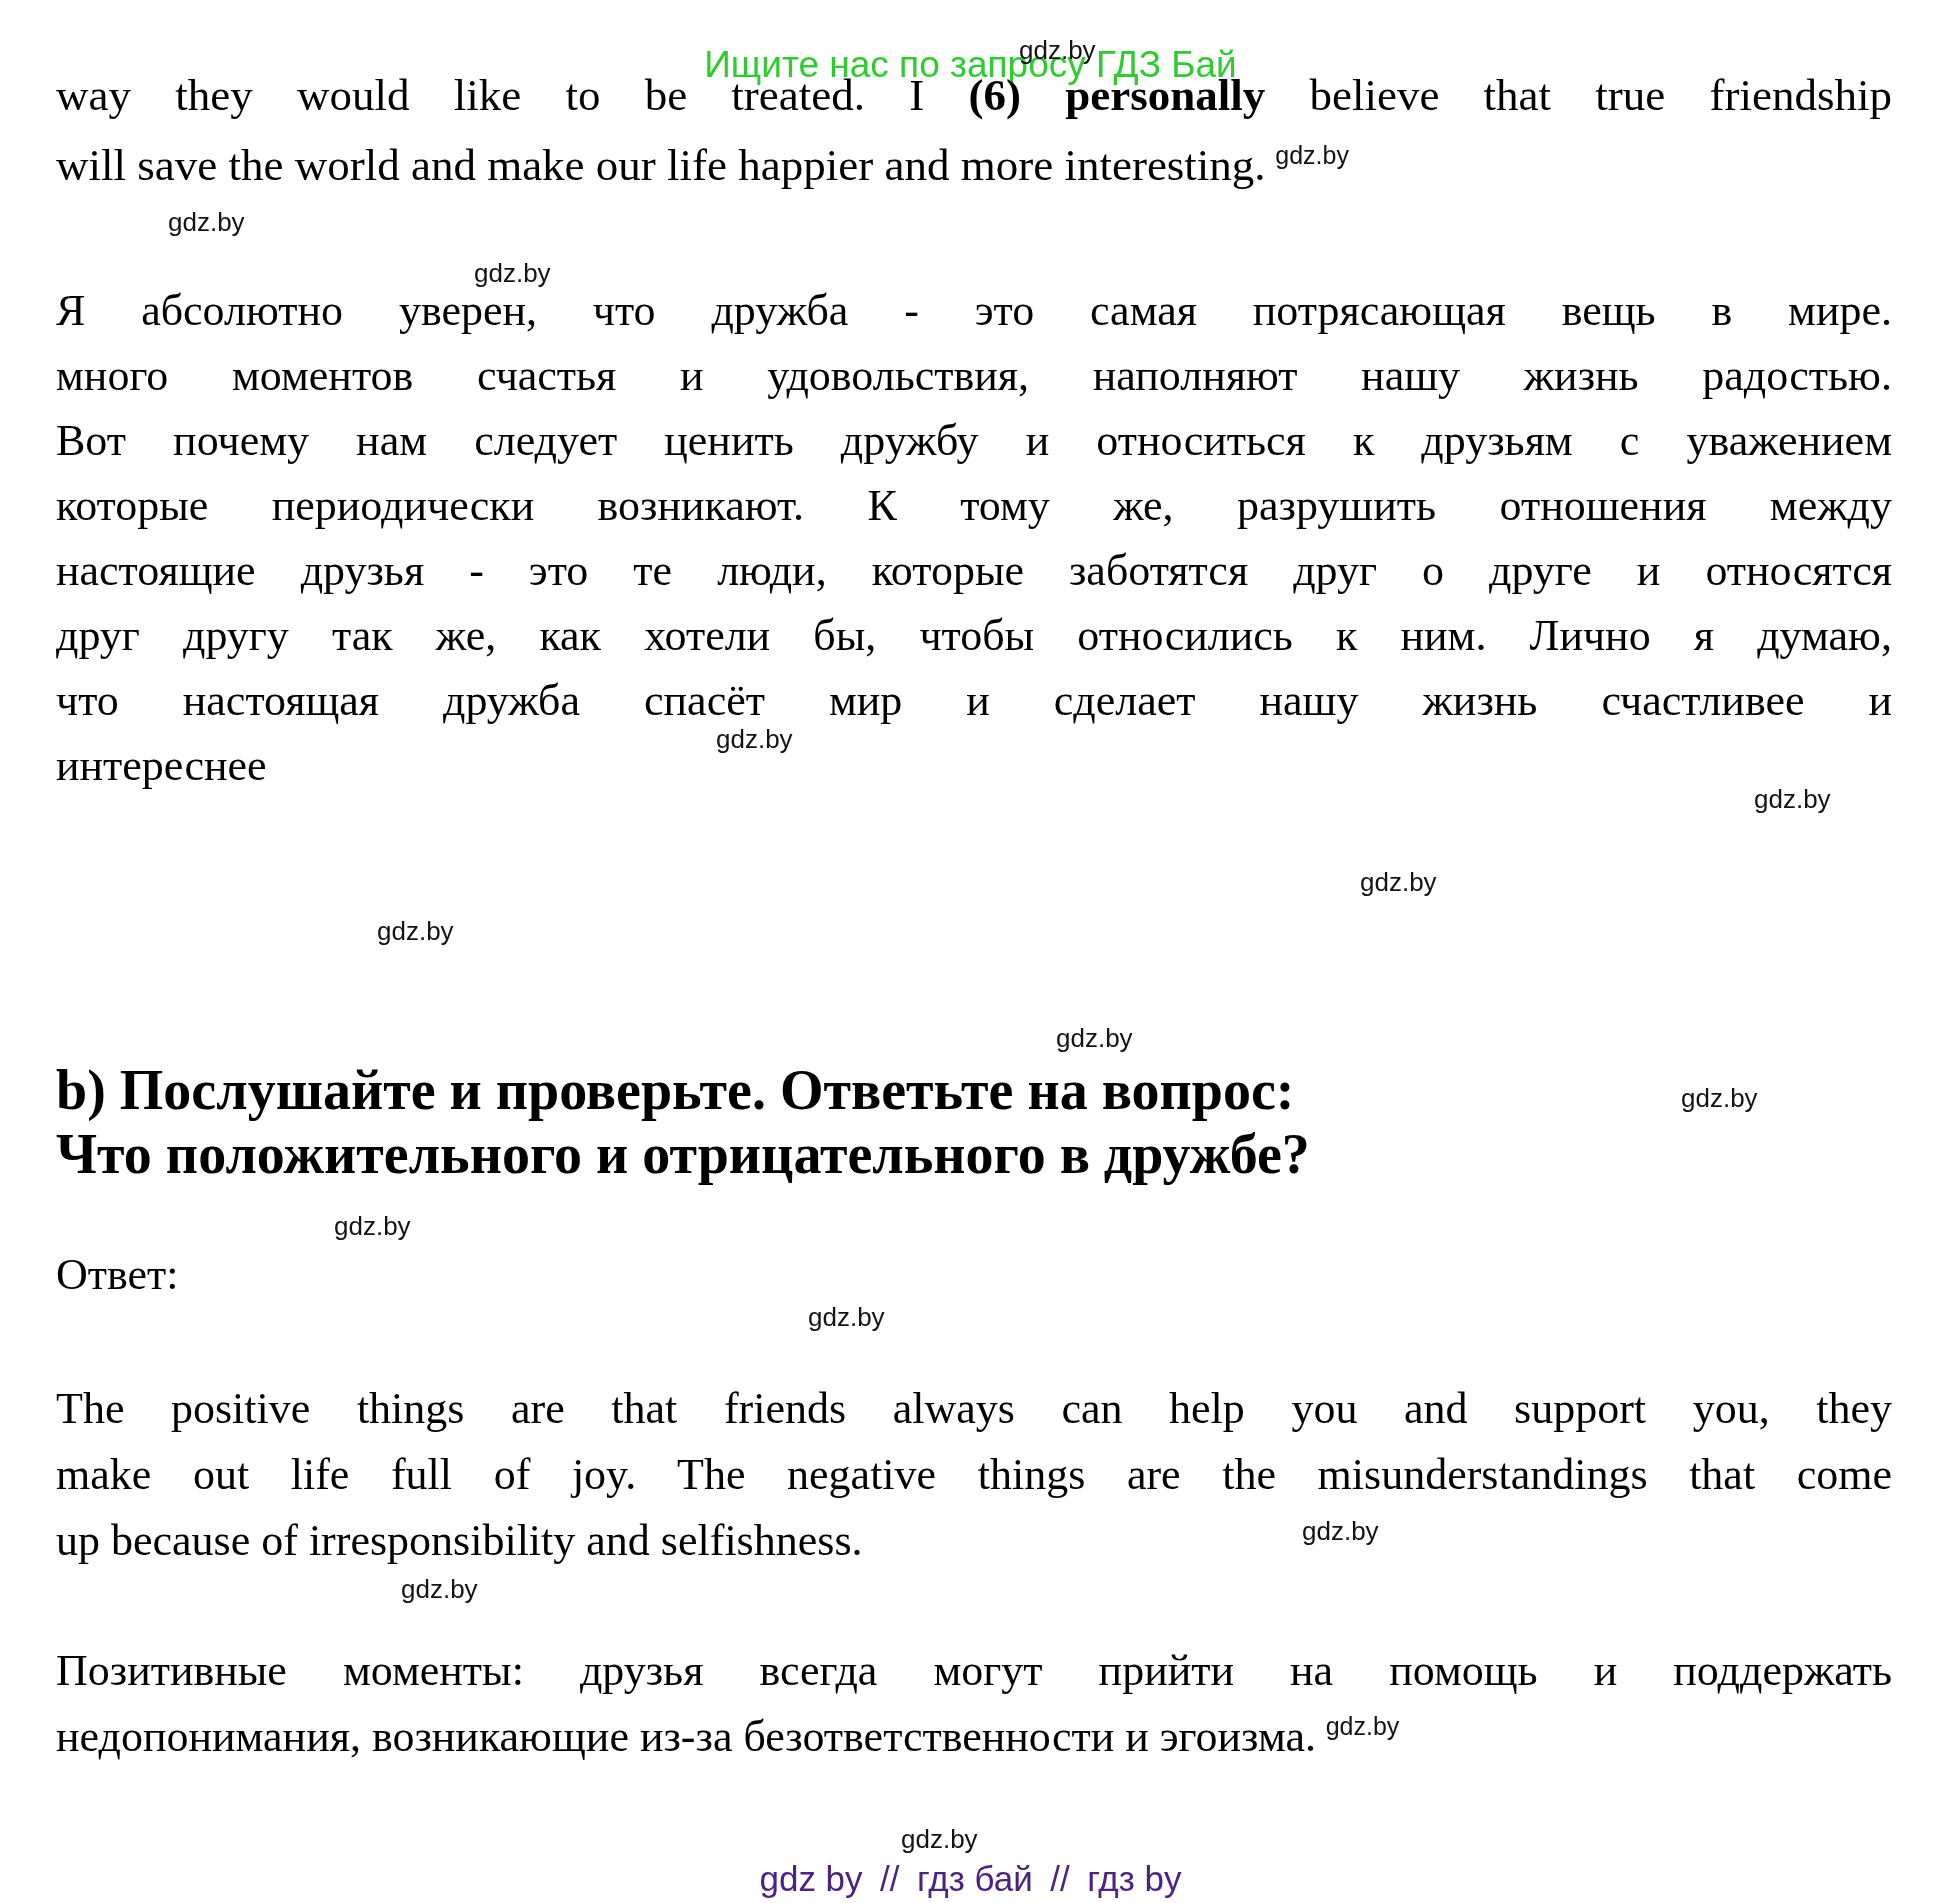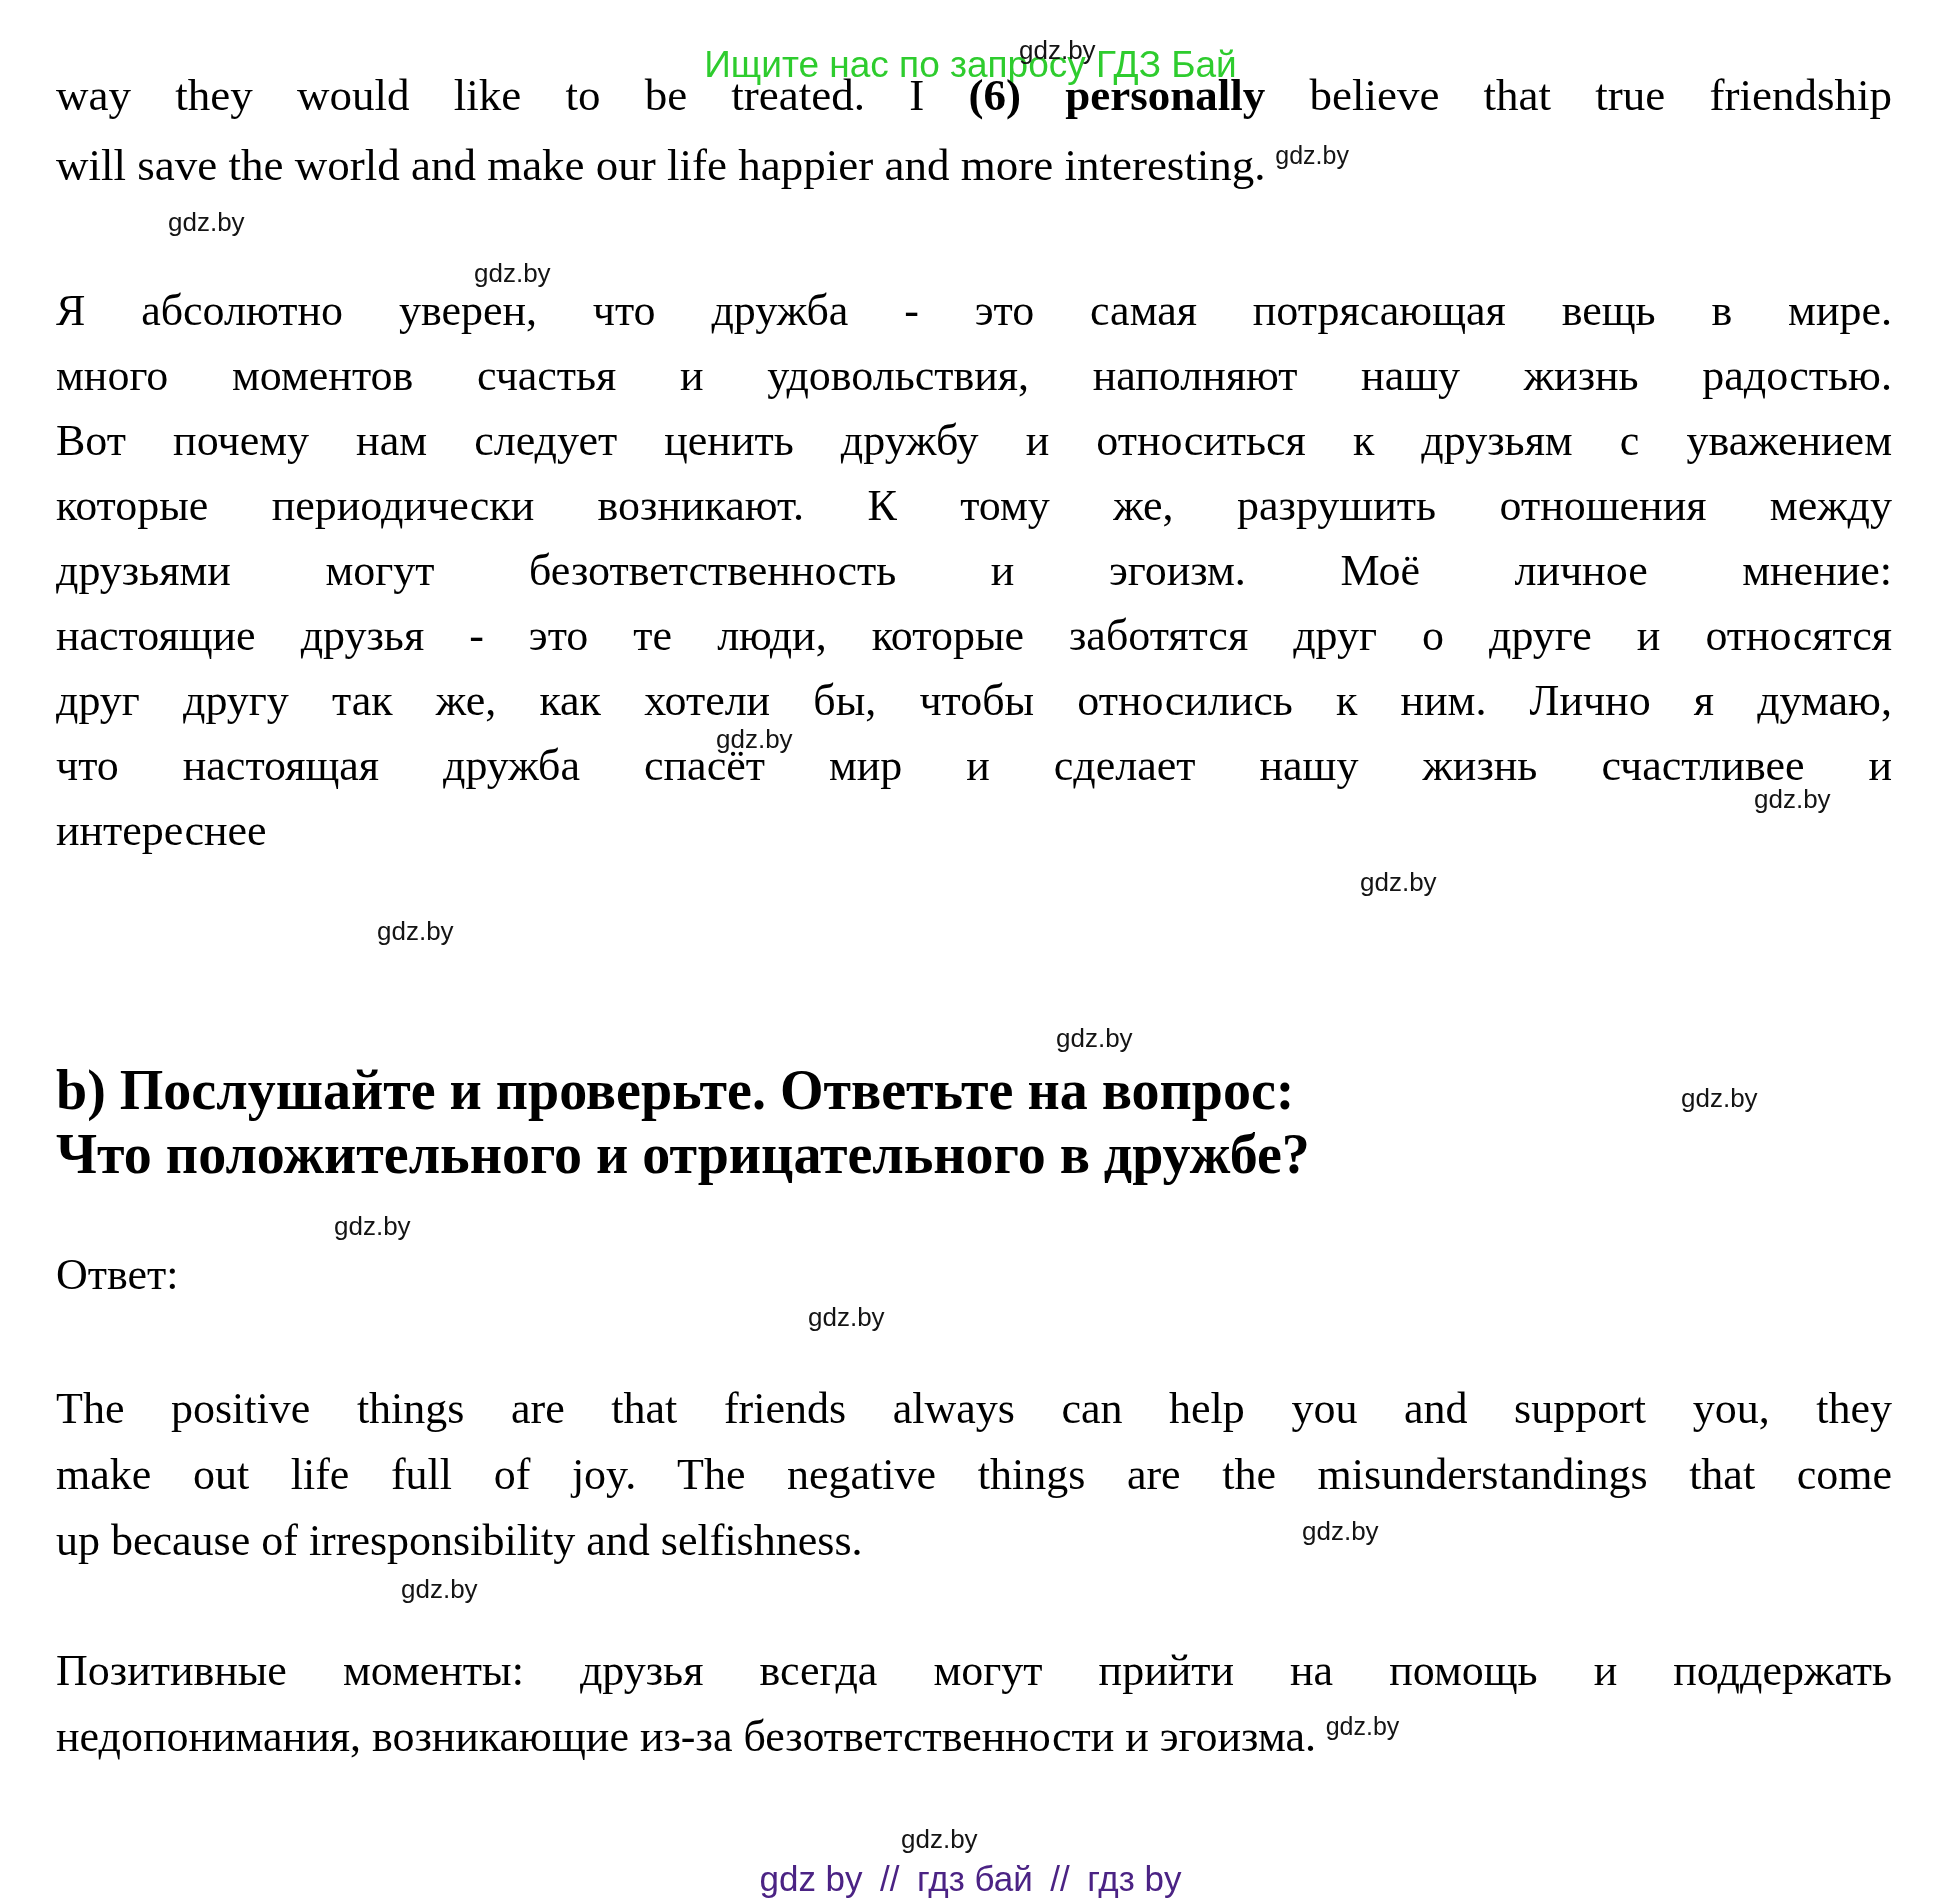--- a/index.html
+++ b/index.html
@@ -99,21 +99,20 @@
 <div class="para en-intro">
   <div class="jline"><span>way they would like to be treated. I </span><span class="b">(6) personally</span><span> believe that true friendship</span></div>
   <div class="lline"><span>will save the world and make our life happier and more interesting.</span><span class="sup">gdz.by</span></div>
 </div>
 
 <div class="para ru-trans">
   <div class="jline">Я абсолютно уверен, что дружба - это самая потрясающая вещь в мире.</div>
   <div class="jline">много моментов счастья и удовольствия, наполняют нашу жизнь радостью.</div>
   <div class="jline">Вот почему нам следует ценить дружбу и относиться к друзьям с уважением</div>
   <div class="jline">которые периодически возникают. К тому же, разрушить отношения между</div>
-  <div class="jline">друзьями могут безответственность и эгоизм. Моё личное мнение:</div>
   <div class="jline">настоящие друзья - это те люди, которые заботятся друг о друге и относятся</div>
   <div class="jline">друг другу так же, как хотели бы, чтобы относились к ним. Лично я думаю,</div>
   <div class="jline">что настоящая дружба спасёт мир и сделает нашу жизнь счастливее и</div>
   <div class="lline">интереснее</div>
 </div>
 
 <div class="para task-b">
   <div class="lline">b) Послушайте и проверьте. Ответьте на вопрос:</div>
   <div class="lline">Что положительного и отрицательного в дружбе?</div>
 </div>

